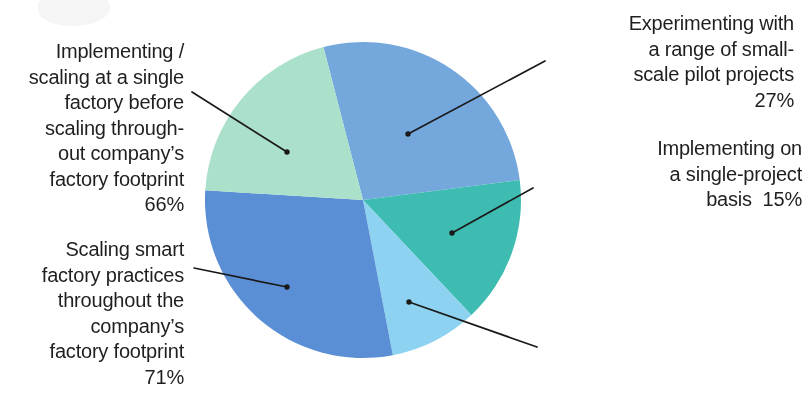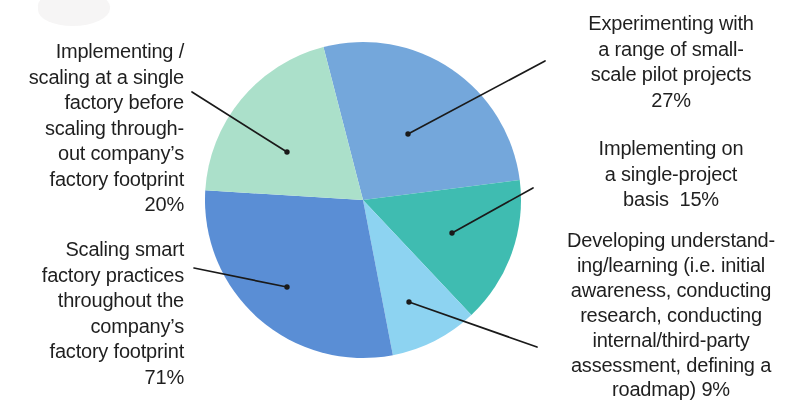--- a/index.html
+++ b/index.html
@@ -21,25 +21,25 @@
   #pie-svg { position: absolute; left: 0; top: 0; }
   .lbl {
     position: absolute;
     white-space: pre-line;
     color: #1f1f1f;
     font-size: 20px;
     line-height: 25.5px;
     letter-spacing: -0.2px;
   }
   .lbl.left  { left: 0; width: 184px; text-align: right; }
-  .lbl.right { left: 548px; width: 246px; text-align: center; }
+  .lbl.right { left: 548px; width: 246px; text-align: right; }
   .l1 { top: 39px; }
   .l2 { top: 237px; }
   .r1 { top: 11px; }
-  .r2 { top: 136px; }
+  .r2 { top: 136px; margin-left: 8px; }
   .r3 { top: 228px; line-height: 24.9px; }
 </style>
 </head>
 <body>
 
 <div class="stage">
   <div class="blob"></div>
 
   <svg id="pie-svg" width="806" height="415" viewBox="0 0 806 415">
     <g id="pie-group">
@@ -62,38 +62,31 @@
         <circle cx="287" cy="152" r="2.7" fill="#1a1a1a"></circle>
       </g>
   </svg>
 
   <div class="lbl left l1">Implementing /
 scaling at a single
 factory before
 scaling through-
 out company’s
 factory footprint
-20%</div>
+66%</div>
 
   <div class="lbl left l2">Scaling smart
 factory practices
 throughout the
 company’s
 factory footprint
 71%</div>
 
   <div class="lbl right r1">Experimenting with
 a range of small-
 scale pilot projects
 27%</div>
 
   <div class="lbl right r2">Implementing on
 a single-project
 basis&nbsp; 15%</div>
 
-  <div class="lbl right r3">Developing understand-
-ing/learning (i.e. initial
-awareness, conducting
-research, conducting
-internal/third-party
-assessment, defining a
-roadmap) 9%</div>
 </div>
 
 </body></html>

